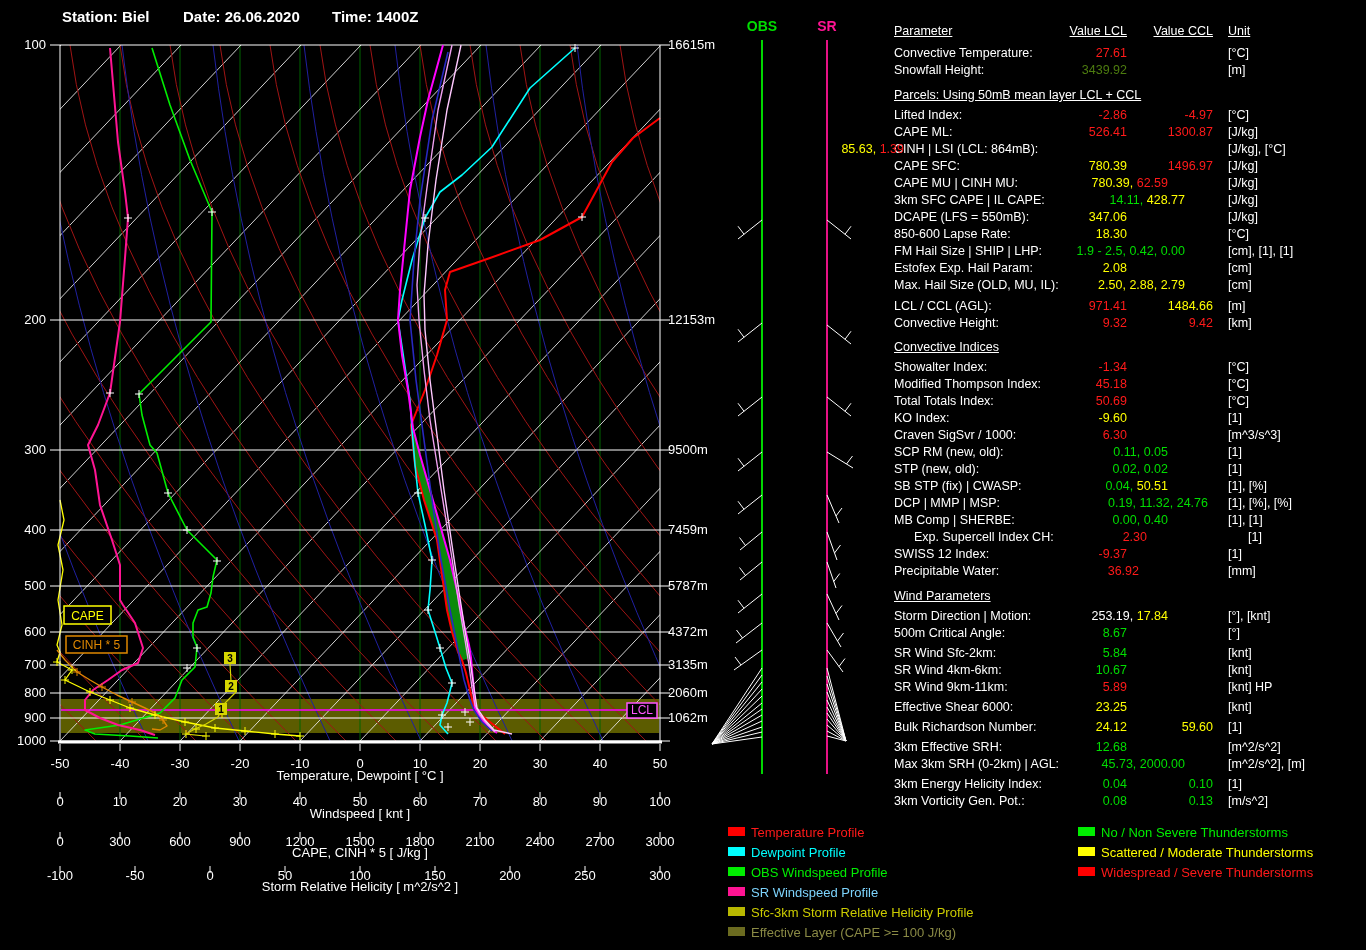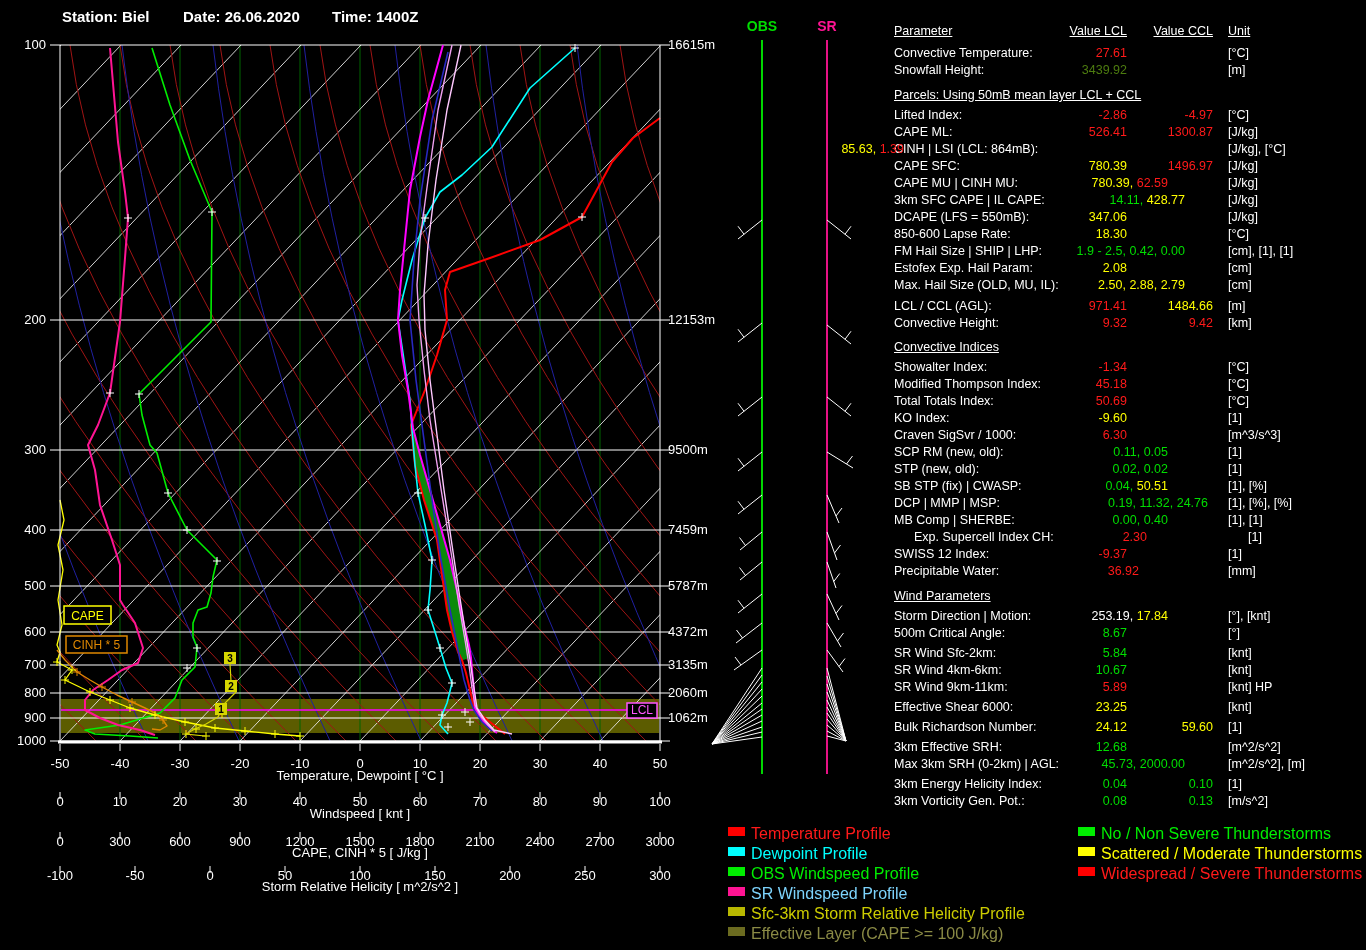--- a/index.html
+++ b/index.html
@@ -9,21 +9,21 @@
   #skewt{position:absolute;left:0;top:0;}
   .trow{position:absolute;height:16px;font-size:12.5px;white-space:pre;}
   .tlabel{position:absolute;left:894px;color:#fff;}
   .tvals{position:absolute;white-space:pre;}
   .tccl{position:absolute;right:153px;white-space:pre;}
   .tunit{position:absolute;left:1228px;color:#fff;}
   .tsection{position:absolute;left:894px;font-size:12.5px;color:#fff;text-decoration:underline;white-space:pre;}
   .thead{position:absolute;font-size:12.5px;color:#fff;text-decoration:underline;white-space:pre;}
   .legend-item{position:absolute;height:12px;}
   .legend-swatch{position:absolute;left:0;top:2px;width:17px;height:9px;}
-  .legend-label{position:absolute;left:23px;top:0;font-size:16px;white-space:pre;}
+  .legend-label{position:absolute;left:23px;top:0;font-size:13px;white-space:pre;}
 </style>
 </head>
 <body>
 
 <div id="app">
   <span class="hdr" style="left:62px">Station: Biel</span>
   <span class="hdr" style="left:183px">Date: 26.06.2020</span>
   <span class="hdr" style="left:332px">Time: 1400Z</span>
 
   <svg id="skewt" width="880" height="950">

